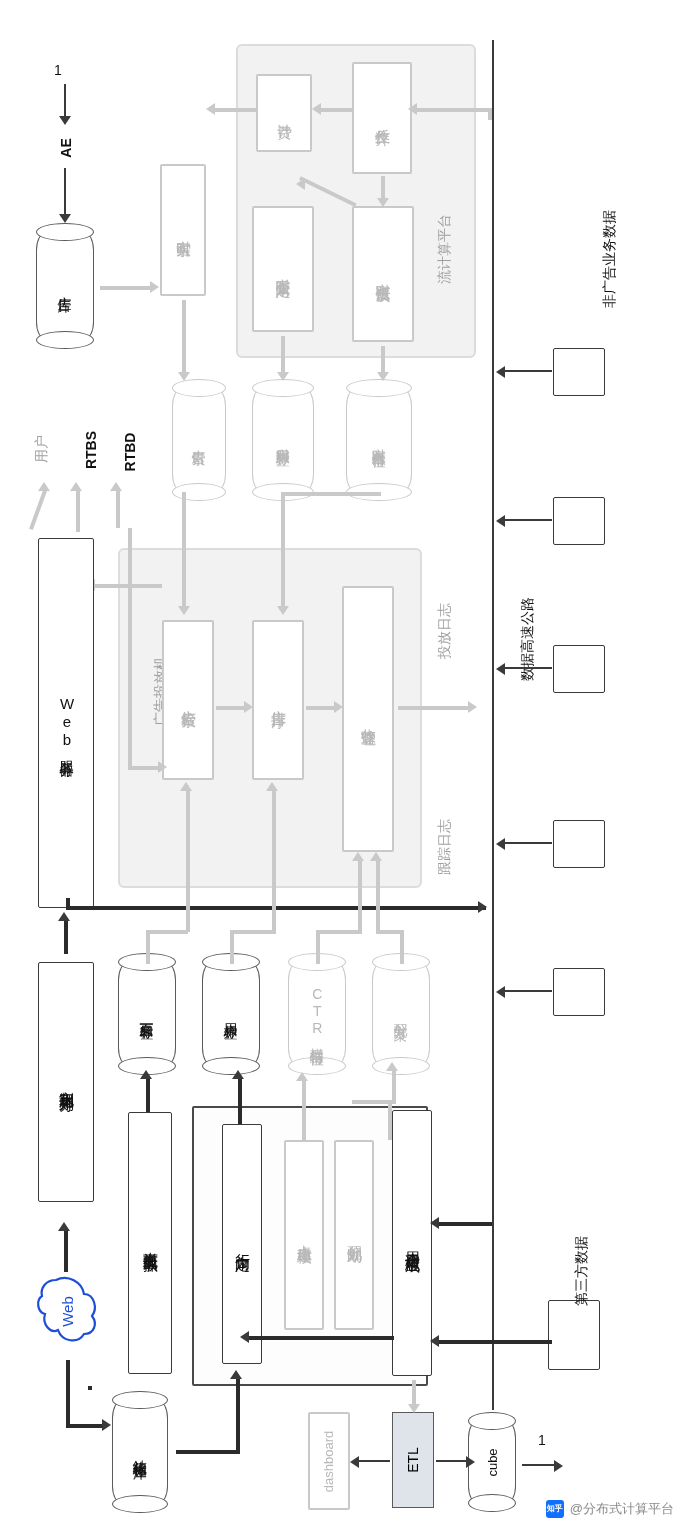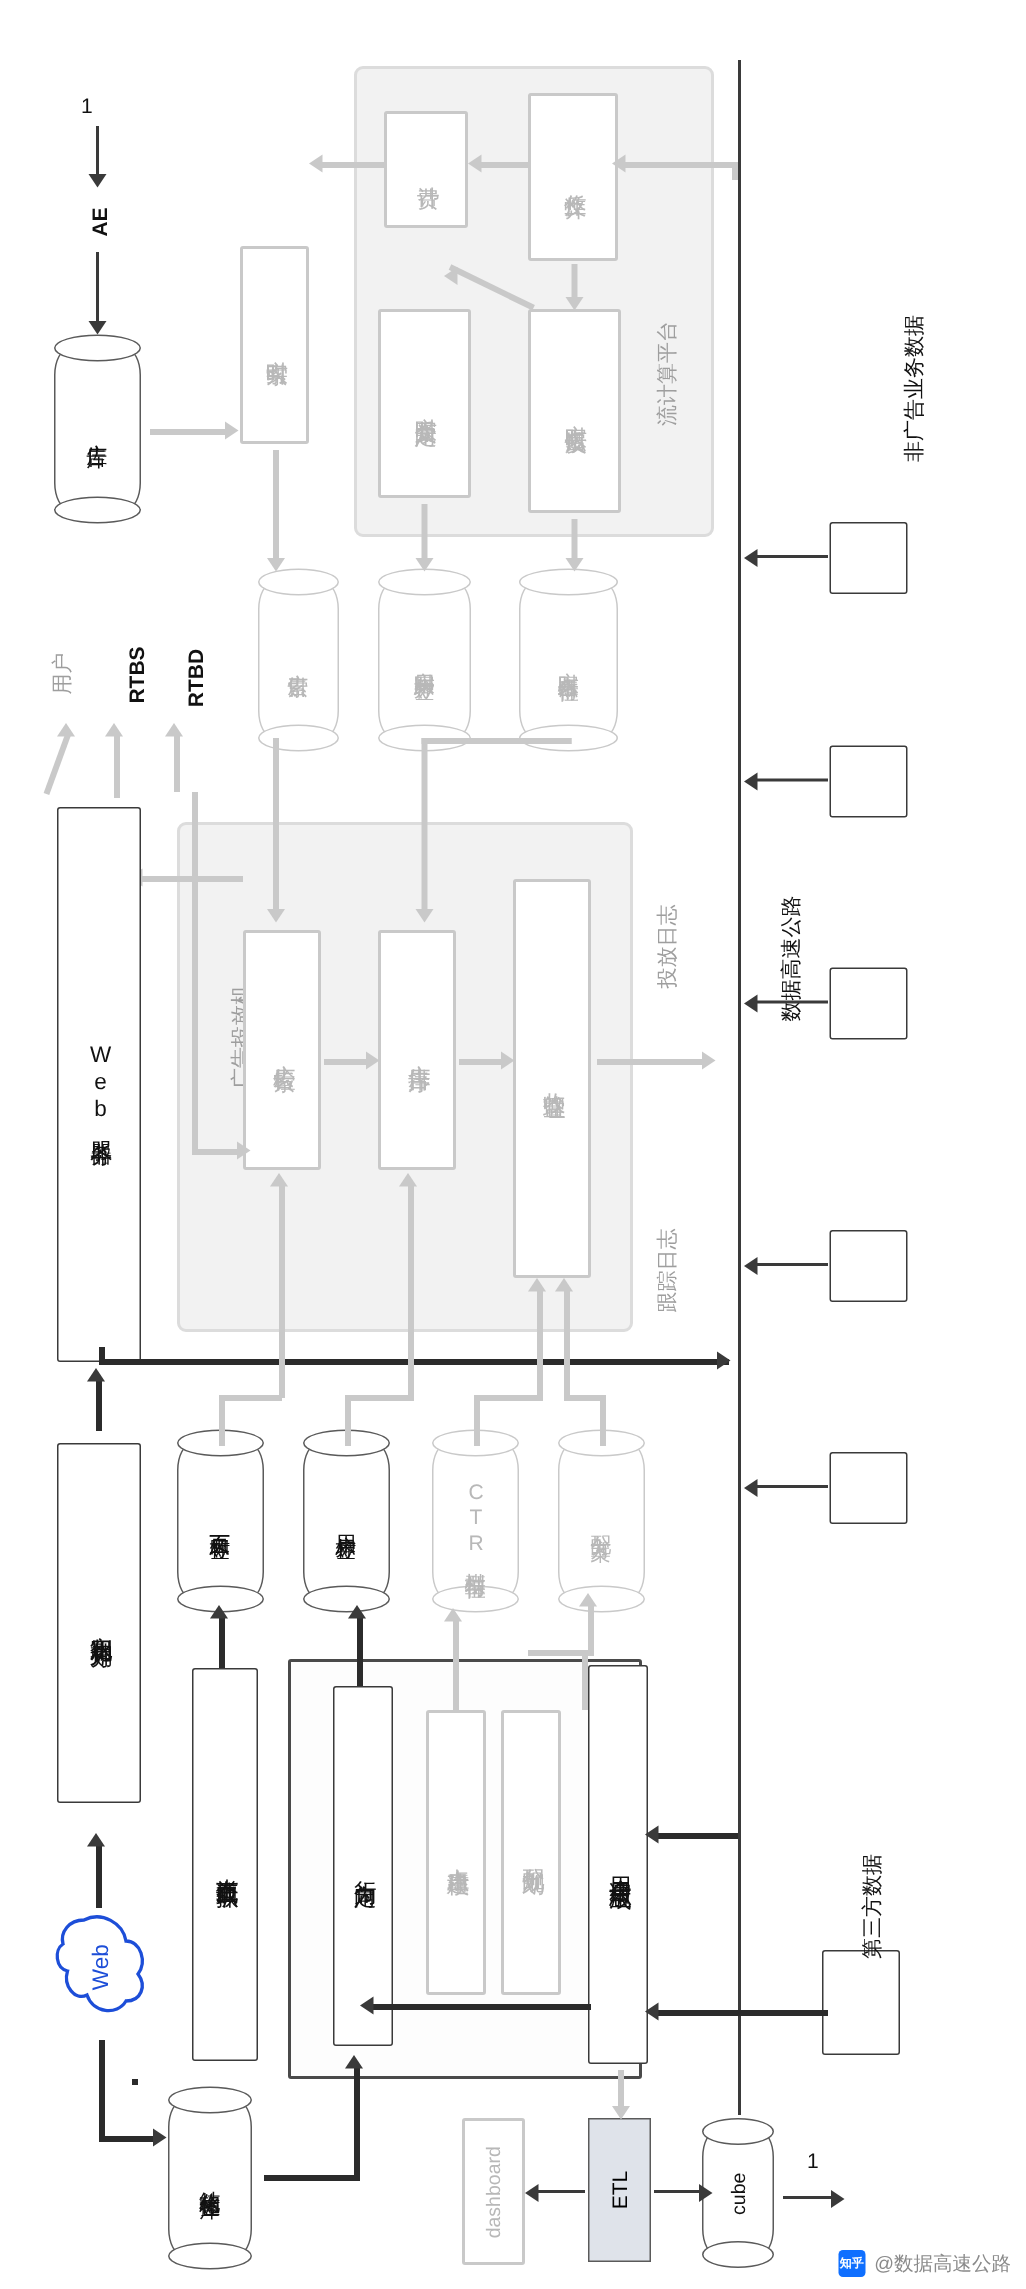--- a/index.html
+++ b/index.html
@@ -373,16 +373,16 @@
   <div class="ah ah-l" style="left:350px;top:1456px;"></div>
   <div class="ln" style="left:436px;top:1460px;width:34px;height:2px;"></div>
   <div class="ah ah-r" style="left:466px;top:1456px;"></div>
 
   <div class="lbl" style="left:538px;top:1432px;">1</div>
   <div class="ln" style="left:522px;top:1464px;width:36px;height:2px;"></div>
   <div class="ah ah-r" style="left:554px;top:1460px;"></div>
 
   <div class="watermark">
     <span class="wm-logo" style="font-size:8px;">知乎</span>
-    <span>@数据高速公路</span>
+    <span>@分布式计算平台</span>
   </div>
 
 </div>
 
 </body></html>

